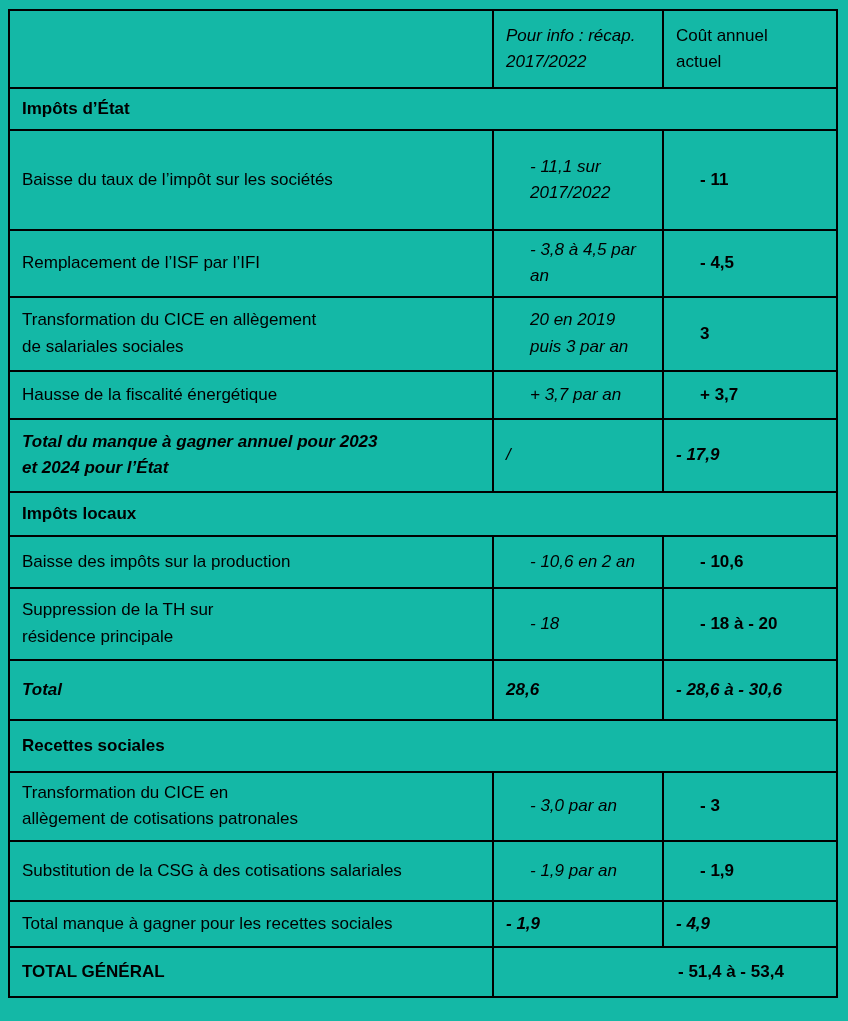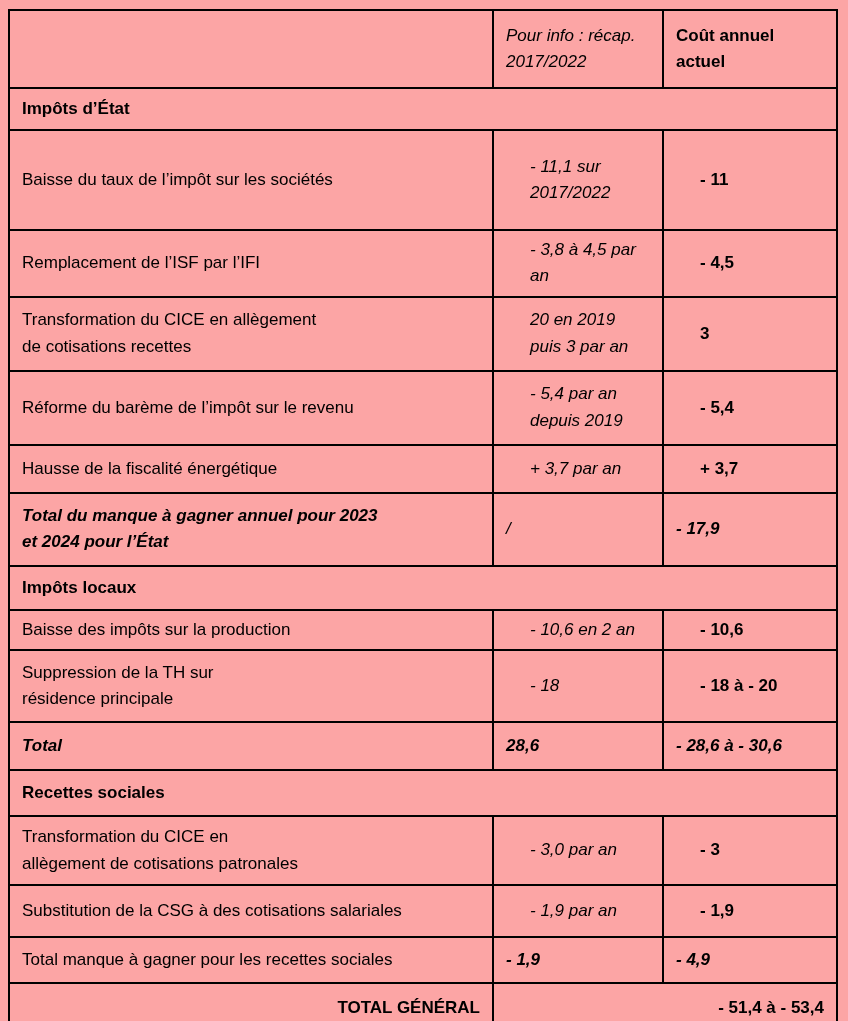--- a/index.html
+++ b/index.html
@@ -5,21 +5,21 @@
   html, body {
     margin: 0;
     padding: 0;
     background: #ffffff;
     font-family: "Liberation Sans", "DejaVu Sans", sans-serif;
     color: #000000;
   }
   .page {
     width: 848px;
     height: 1021px;
-    background: #fca5a5;
+    background: #14b8a6;
     box-sizing: border-box;
     padding: 9px 10px 0 8px;
   }
   table.fiscal {
     border-collapse: collapse;
     table-layout: fixed;
     width: 828px;
   }
   table.fiscal td, table.fiscal th {
     border: 2px solid #000000;
@@ -28,35 +28,35 @@
     font-size: 17px;
     line-height: 1.55;
     white-space: pre-line;
     text-align: left;
     font-weight: normal;
     box-sizing: border-box;
     overflow: hidden;
   }
   
   tr.row-header td.cell-recap { font-style: italic; }
-  tr.row-header td.cell-cost  { font-weight: bold; }
+  tr.row-header td.cell-cost  { font-weight: normal; }
   
   tr.row-section td { font-weight: bold; }
   
   tr.row-data td.cell-recap { font-style: italic; padding-left: 36px; }
   tr.row-data td.cell-cost  { font-weight: bold; padding-left: 36px; }
   
   tr.row-total td { font-weight: bold; font-style: italic; }
   tr.row-total td.cell-recap-plain { font-weight: normal; }
   
   tr.row-total-social td.cell-label { font-weight: normal; font-style: normal; }
   tr.row-total-social td.cell-recap,
   tr.row-total-social td.cell-cost { font-weight: bold; font-style: italic; }
   
-  tr.row-grand td { font-weight: bold; text-align: right; }
+  tr.row-grand td { font-weight: bold; }
   tr.row-grand td.cell-grand-value { padding-left: 184px; border-radius: 11px; }
 </style>
 </head>
 <body>
 
 <div class="page">
   <table class="fiscal">
     <colgroup>
       <col style="width:484px">
       <col style="width:170px">
@@ -81,73 +81,67 @@
 2017/2022</td>
       <td class="cell-cost">- 11</td>
     </tr>
     <tr class="row-data" style="height:53px">
       <td class="cell-label">Remplacement de l’ISF par l’IFI</td>
       <td class="cell-recap">- 3,8 à 4,5 par an</td>
       <td class="cell-cost">- 4,5</td>
     </tr>
     <tr class="row-data" style="height:74px">
       <td class="cell-label">Transformation du CICE en allègement
-de cotisations recettes</td>
+de salariales sociales</td>
       <td class="cell-recap">20 en 2019
 puis 3 par an</td>
       <td class="cell-cost">3</td>
-    </tr>
-    <tr class="row-data" style="height:74px">
-      <td class="cell-label">Réforme du barème de l’impôt sur le revenu</td>
-      <td class="cell-recap">- 5,4 par an
-depuis 2019</td>
-      <td class="cell-cost">- 5,4</td>
     </tr>
     <tr class="row-data" style="height:48px">
       <td class="cell-label">Hausse de la fiscalité énergétique</td>
       <td class="cell-recap">+ 3,7 par an</td>
       <td class="cell-cost">+ 3,7</td>
     </tr>
     <tr class="row-total" style="height:73px">
       <td class="cell-label">Total du manque à gagner annuel pour 2023
 et 2024 pour l’État</td>
       <td class="cell-recap cell-recap-plain">/</td>
       <td class="cell-cost">- 17,9</td>
     </tr>
 
     <tr class="row-section" style="height:44px">
       <td colspan="3">Impôts locaux</td>
     </tr>
-    <tr class="row-data" style="height:40px">
+    <tr class="row-data" style="height:52px">
       <td class="cell-label">Baisse des impôts sur la production</td>
       <td class="cell-recap">- 10,6 en 2 an</td>
       <td class="cell-cost">- 10,6</td>
     </tr>
     <tr class="row-data" style="height:72px">
       <td class="cell-label">Suppression de la TH sur
 résidence principale</td>
       <td class="cell-recap">- 18</td>
       <td class="cell-cost">- 18 à - 20</td>
     </tr>
-    <tr class="row-total" style="height:48px">
+    <tr class="row-total" style="height:60px">
       <td class="cell-label">Total</td>
       <td class="cell-recap">28,6</td>
       <td class="cell-cost">- 28,6 à - 30,6</td>
     </tr>
 
-    <tr class="row-section" style="height:46px">
+    <tr class="row-section" style="height:52px">
       <td colspan="3">Recettes sociales</td>
     </tr>
     <tr class="row-data" style="height:69px">
       <td class="cell-label">Transformation du CICE en
 allègement de cotisations patronales</td>
       <td class="cell-recap">- 3,0 par an</td>
       <td class="cell-cost">- 3</td>
     </tr>
-    <tr class="row-data" style="height:52px">
+    <tr class="row-data" style="height:60px">
       <td class="cell-label">Substitution de la CSG à des cotisations salariales</td>
       <td class="cell-recap">- 1,9 par an</td>
       <td class="cell-cost">- 1,9</td>
     </tr>
     <tr class="row-total-social" style="height:46px">
       <td class="cell-label">Total manque à gagner pour les recettes sociales</td>
       <td class="cell-recap">- 1,9</td>
       <td class="cell-cost">- 4,9</td>
     </tr>
 

